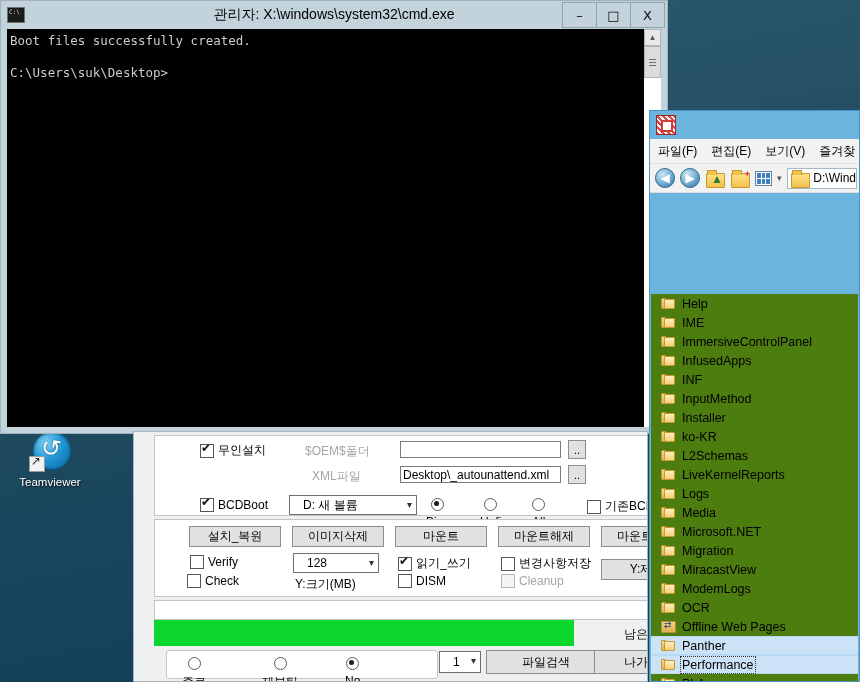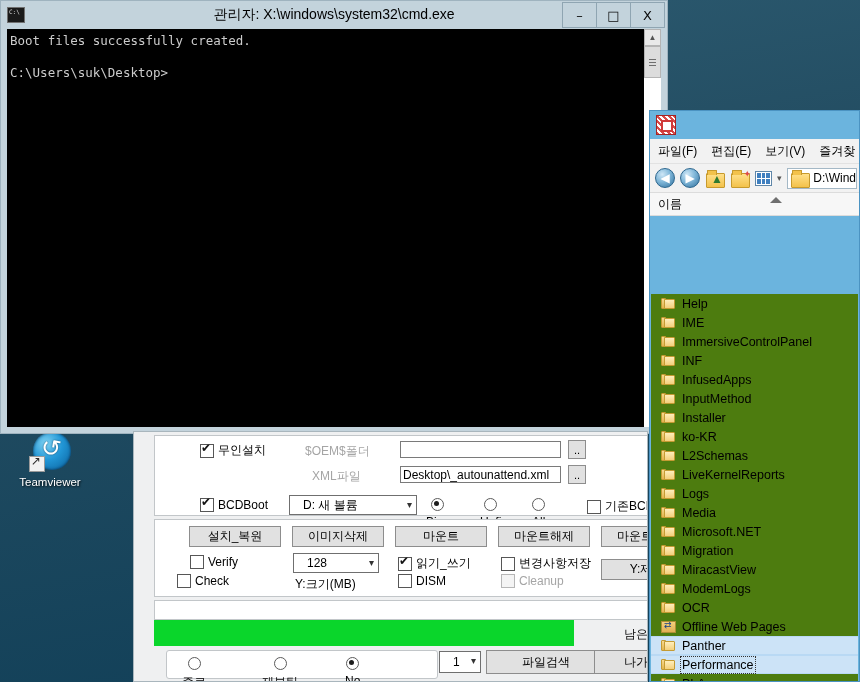--- a/index.html
+++ b/index.html
@@ -237,21 +237,21 @@
     <div class="btn" style="position:absolute;left:34px;top:6px;width:92px;">설치_복원</div>
     <div class="btn" style="position:absolute;left:137px;top:6px;width:92px;">이미지삭제</div>
     <div class="btn" style="position:absolute;left:240px;top:6px;width:92px;">마운트</div>
     <div class="btn" style="position:absolute;left:343px;top:6px;width:92px;">마운트해제</div>
     <div class="btn" style="position:absolute;left:446px;top:6px;width:92px;">마운트목록</div>
 
     <div class="cb" style="position:absolute;left:35px;top:35px;">
       <span class="box"></span>
       <span class="lbl">Verify</span>
     </div>
-    <div class="cb" style="position:absolute;left:22px;top:54px;">
+    <div class="cb" style="position:absolute;left:32px;top:54px;">
       <span class="box"></span>
       <span class="lbl">Check</span>
     </div>
 
     <div class="sel" style="position:absolute;left:138px;top:33px;width:86px;">
       <span>128</span>
       <span class="car">▾</span>
     </div>
     <div style="position:absolute;left:140px;top:56px;" class="lbl">Y:크기(MB)</div>
 
@@ -339,24 +339,20 @@
     </div>
     <span style="font-size:9px;color:#555;">▾</span>
     <div id="addr">
       <span class="folderic">
         <span class="f"></span>
           <span class="t"></span>
       </span>
       <span>D:\Wind</span>
     </div>
   </div>
-  <div id="col-header">
-    <span>이름</span>
-    <span class="sortarrow"></span>
-  </div>
   <div id="exp-list">
       <div class="frow">
         <span class="ficon">
           <span class="back"></span>
           <span class="front"></span>
         </span>
         <span class="fname">Help</span>
       </div>
       <div class="frow">
         <span class="ficon">
@@ -370,28 +366,28 @@
           <span class="back"></span>
           <span class="front"></span>
         </span>
         <span class="fname">ImmersiveControlPanel</span>
       </div>
       <div class="frow">
         <span class="ficon">
           <span class="back"></span>
           <span class="front"></span>
         </span>
+        <span class="fname">InfusedApps</span>
+      </div>
+      <div class="frow">
+        <span class="ficon">
+          <span class="back"></span>
+          <span class="front"></span>
+        </span>
         <span class="fname">INF</span>
-      </div>
-      <div class="frow">
-        <span class="ficon">
-          <span class="back"></span>
-          <span class="front"></span>
-        </span>
-        <span class="fname">InfusedApps</span>
       </div>
       <div class="frow">
         <span class="ficon">
           <span class="back"></span>
           <span class="front"></span>
         </span>
         <span class="fname">InputMethod</span>
       </div>
       <div class="frow">
         <span class="ficon">

